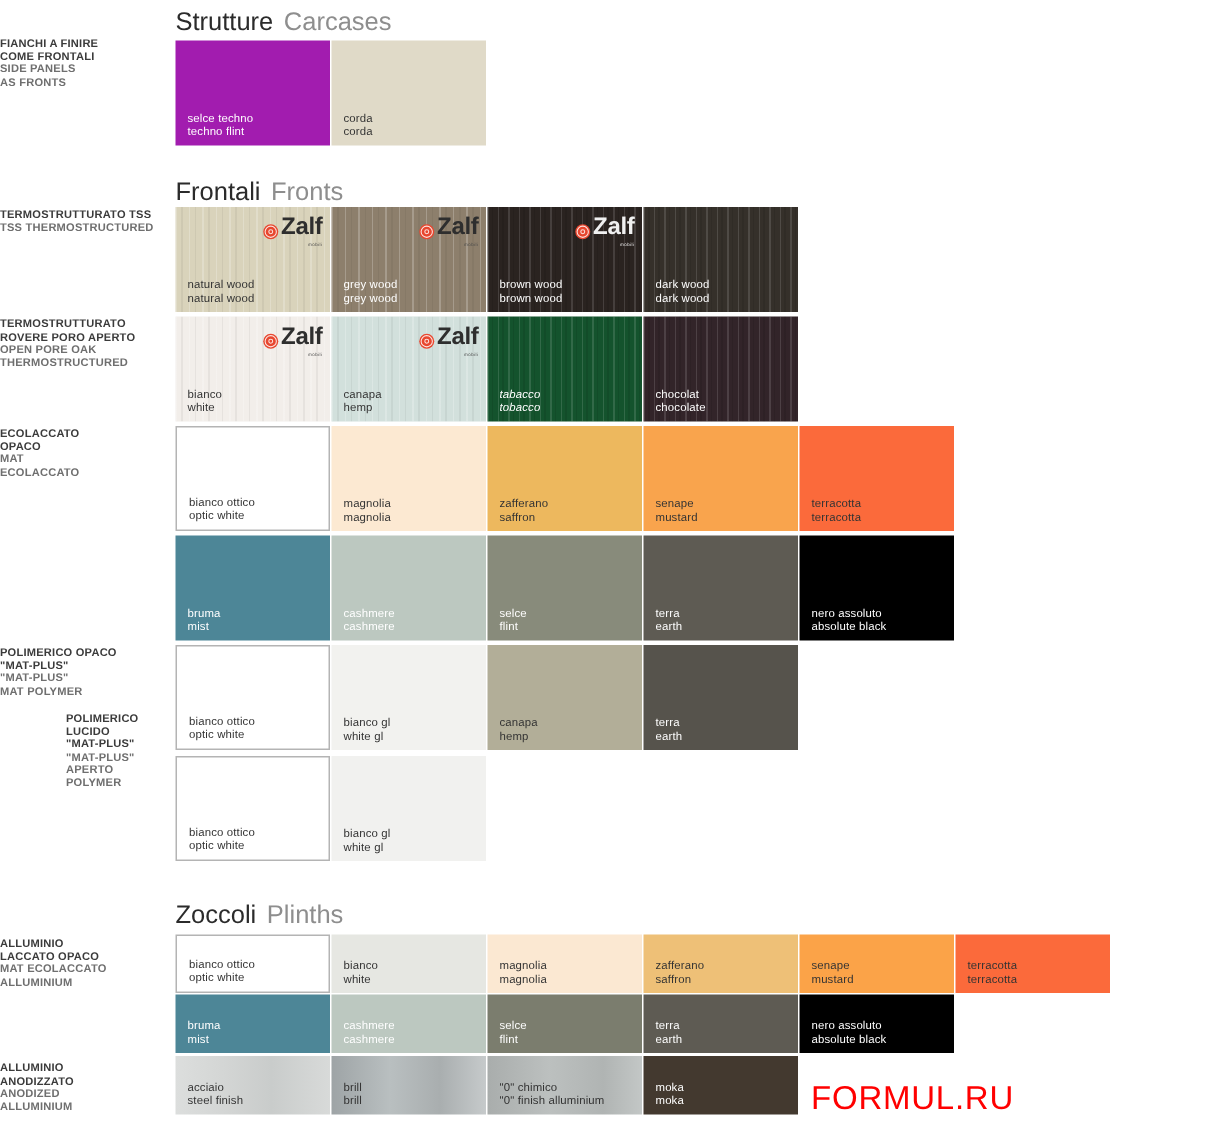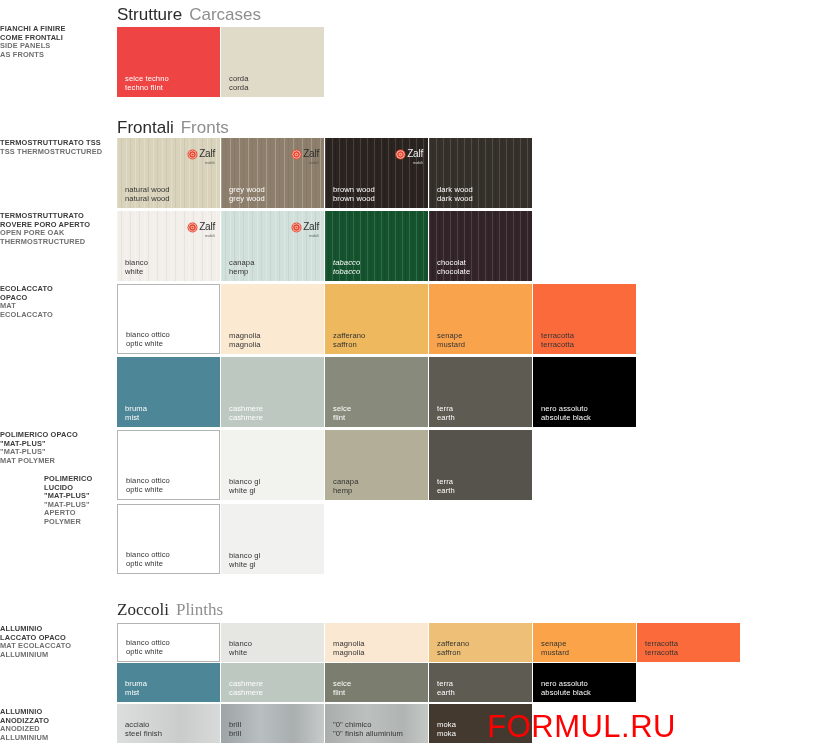--- a/index.html
+++ b/index.html
@@ -88,62 +88,62 @@
     position: absolute;
     top: 5px; right: 5px;
     z-index: 4;
     display: flex;
     align-items: center;
     gap: 1px;
   }
   .zalf-mark { display: block; }
   .zalf-word {
     font-family: "Liberation Sans", sans-serif;
-    font-size: 10px;
-    font-weight: 400;
+    font-size: 16px;
+    font-weight: 700;
     color: #2e2e2e;
     letter-spacing: -0.2px;
     line-height: 10px;
   }
   .zalf-sub {
     font-size: 3px;
     color: #4a4a4a;
     letter-spacing: 0.3px;
     display: block;
     text-align: right;
     line-height: 4px;
   }
   .zalf-logo.on-dark .zalf-word,
   .zalf-logo.on-dark .zalf-sub { color: #f0f0f0; }
 
   
   .watermark {
     position: absolute;
     right: 13px;
     bottom: 10px;
-    font-size: 31px;
+    font-size: 22px;
     font-weight: 400;
     color: #ff0000;
     letter-spacing: 0.5px;
     font-family: "Liberation Sans", sans-serif;
   }
 </style>
 </head>
 <body>
 
 <div class="page">
   <div id="root">
       <div class="section-title" style="top: 5px;"><span class="it">Strutture</span><span class="en">Carcases</span></div>
       <div class="row-label" style="top: 25px; left: 0px;">
         <div>FIANCHI A FINIRE</div>
         <div>COME FRONTALI</div>
         <div class="en">SIDE PANELS</div>
         <div class="en">AS FRONTS</div>
       </div>
-      <div class="swatch dark" style="left: 117px; top: 27px; width: 103px; height: 70px; background: #ef4444;">
+      <div class="swatch dark" style="left: 117px; top: 27px; width: 103px; height: 70px; background: #a21caf;">
         <div class="sw-text">
           <div>selce techno</div>
           <div>techno flint</div>
         </div>
       </div>
       <div class="swatch light" style="left: 221px; top: 27px; width: 103px; height: 70px; background: rgb(224, 218, 200);">
         <div class="sw-text">
           <div>corda</div>
           <div>corda</div>
         </div>
@@ -367,21 +367,21 @@
           <div>bianco ottico</div>
           <div>optic white</div>
         </div>
       </div>
       <div class="swatch light" style="left: 221px; top: 504px; width: 103px; height: 70px; background: rgb(241, 241, 239);">
         <div class="sw-text">
           <div>bianco gl</div>
           <div>white gl</div>
         </div>
       </div>
-      <div class="section-title" style="top: 600px; font-family: Liberation Serif, serif;"><span class="it">Zoccoli</span><span class="en">Plinths</span></div>
+      <div class="section-title" style="top: 600px;"><span class="it">Zoccoli</span><span class="en">Plinths</span></div>
       <div class="row-label" style="top: 625px; left: 0px;">
         <div>ALLUMINIO</div>
         <div>LACCATO OPACO</div>
         <div class="en">MAT ECOLACCATO</div>
         <div class="en">ALLUMINIUM</div>
       </div>
       <div class="swatch light bordered" style="left: 117px; top: 623px; width: 103px; height: 39px; background: rgb(255, 255, 255);">
         <div class="sw-text">
           <div>bianco ottico</div>
           <div>optic white</div>

